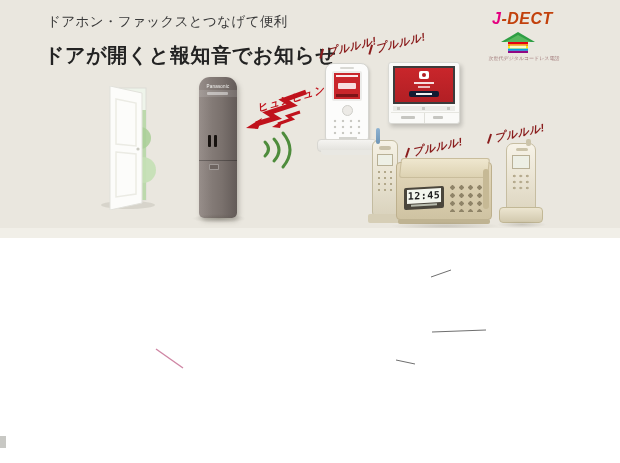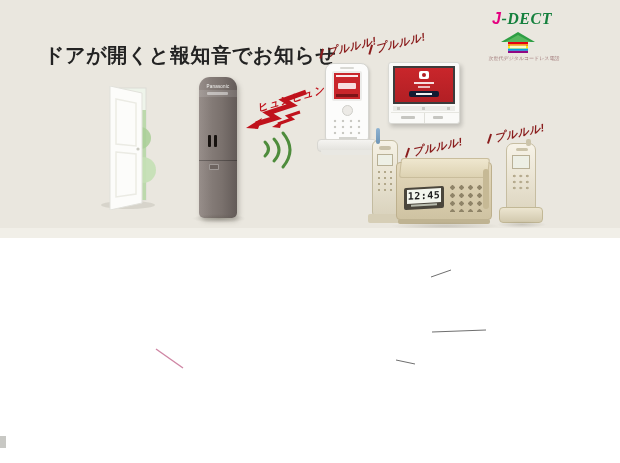--- a/index.html
+++ b/index.html
@@ -9,21 +9,21 @@
 
   
   .top-section { position:absolute; left:0; top:0; width:620px; height:228px; background:#eae7df; }
   .top-strip { position:absolute; left:0; top:228px; width:620px; height:10px; background:#f1efe8; }
   .title1 { position:absolute; left:47px; top:13px; font-size:13.5px; letter-spacing:0.4px; color:#3a3a3a; font-weight:500; }
   .title2 { position:absolute; left:44px; top:30px; font-size:20px; letter-spacing:0.6px; color:#232323; font-weight:600;margin-top:12px; }
 
   .jdect { position:absolute; left:492px; top:10px; width:100px; }
   .jdect-text { font-style:italic; font-weight:bold; font-size:16px; letter-spacing:0.5px; }
   .jdect-text .j { color:#e4007f; }
-  .jdect-text .rest { color:#15803d;font-family:Liberation Serif, serif; }
+  .jdect-text .rest { color:#c2410c; }
   .jdect-house { position:absolute; left:8px; top:22px; }
   .jdect-tagline { position:absolute; left:-6px; top:45px; width:76px; text-align:center; font-size:5px; color:#a07878; letter-spacing:0; white-space:nowrap; }
 
   .door-illu { position:absolute; left:84px; top:86px; }
 
   .sensor { position:absolute; left:199px; top:77px; width:38px; height:141px; border-radius:11px 11px 5px 5px;
             background:linear-gradient(90deg,#978e8a 0%,#837a76 35%,#7a716d 60%,#635b58 100%);
             box-shadow:2px 3px 5px rgba(90,85,75,.35); }
   .sensor-brand { position:absolute; left:0; top:7px; width:100%; text-align:center; font-size:4.5px; color:#f5f5f2; letter-spacing:.2px; }
   .sensor-model-bar { position:absolute; left:8px; top:15px; width:21px; height:2.5px; background:rgba(255,255,255,.45); border-radius:1px; }
@@ -109,20 +109,21 @@
 
   .pointer-svg { position:absolute; left:0; top:0; pointer-events:none; }
   .edge-mark { position:absolute; left:0; top:436px; width:6px; height:12px; background:#c8c8c4; }
 </style>
 </head>
 <body>
 
 <div class="page">
 
   <div class="top-section">
+    <div class="title1">ドアホン・ファックスとつなげて便利</div>
     <div class="title2">ドアが開くと報知音でお知らせ</div>
 
     <div class="jdect">
       <div class="jdect-text"><span class="j">J</span><span class="rest">-DECT</span></div>
       <svg class="jdect-house" width="36" height="22" viewBox="0 0 36 22">
         <polygon points="18,0 1,10 35,10" fill="#2e9e44"></polygon>
         <polygon points="18,3 5,10 31,10" fill="#57b85f"></polygon>
         <rect x="8" y="10" width="20" height="2.2" fill="#e60012"></rect>
         <rect x="8" y="12.2" width="20" height="2.2" fill="#f39800"></rect>
         <rect x="8" y="14.4" width="20" height="2.2" fill="#fff100"></rect>

